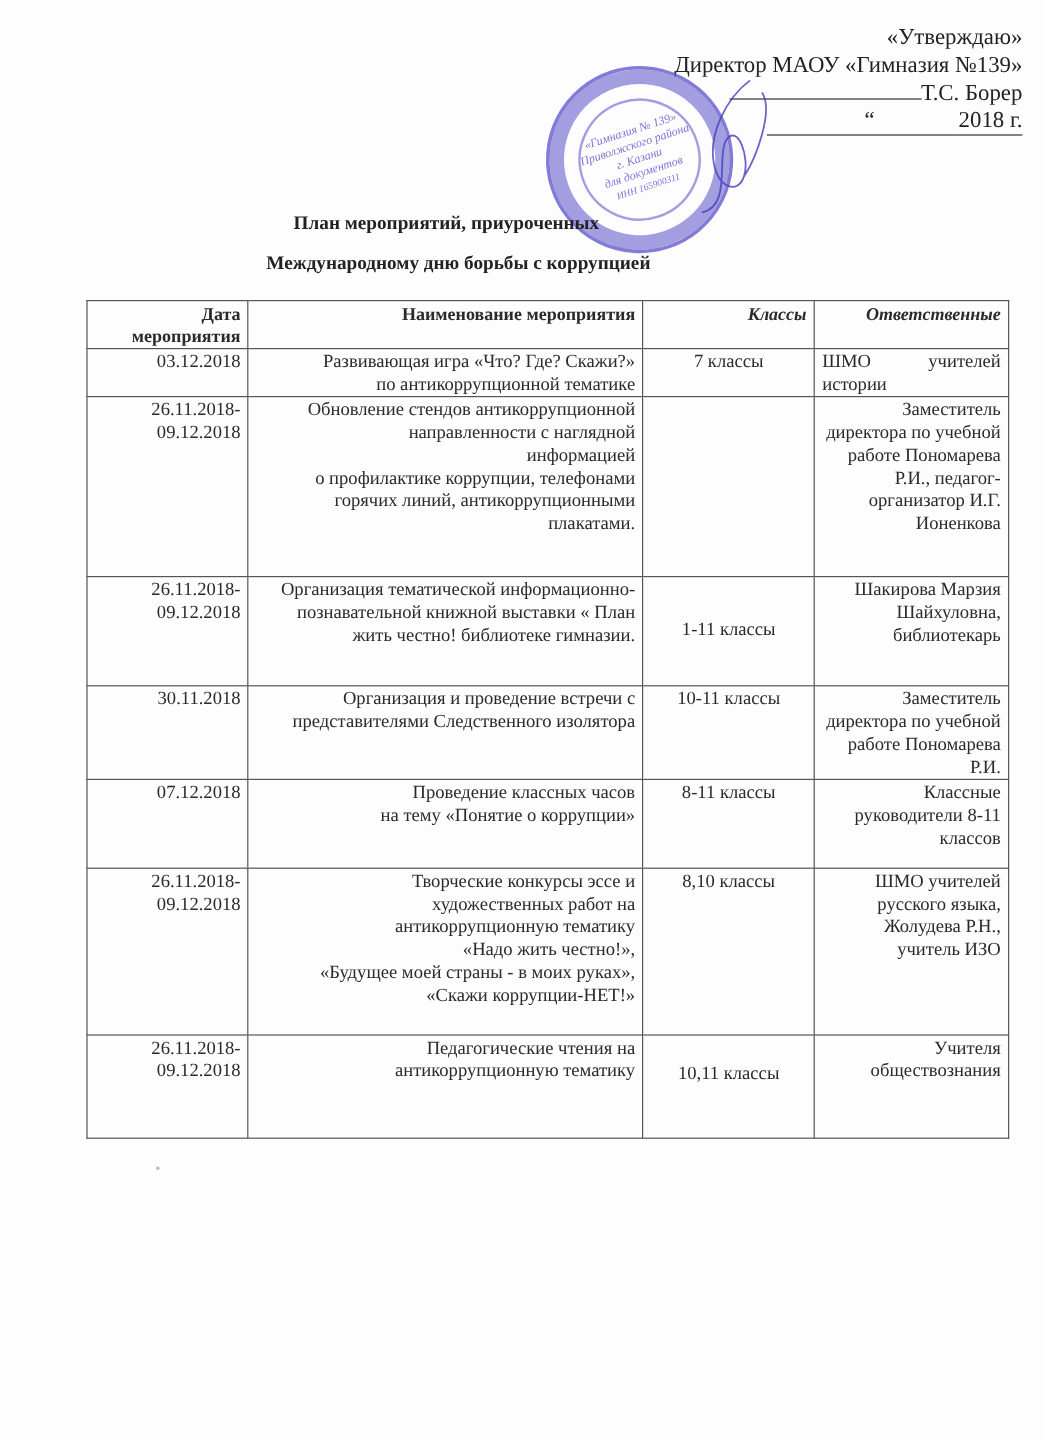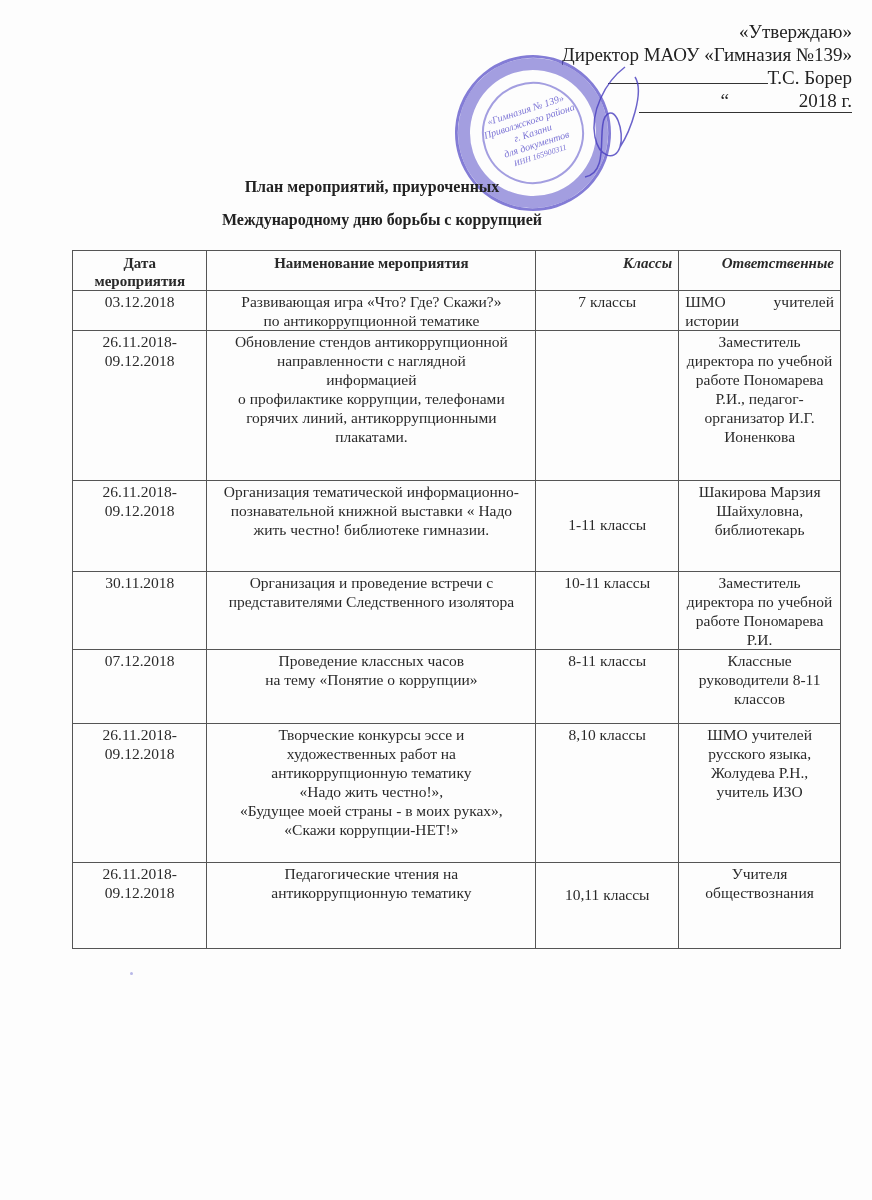--- a/index.html
+++ b/index.html
@@ -40,21 +40,21 @@
     .title.t1 { top: 178px; padding-left: 10px; box-sizing: border-box; }
     .title.t2 { top: 211px; padding-left: 30px; box-sizing: border-box; }
 
     table.plan {
       position: absolute; left: 72px; top: 250px; width: 769px;
       border-collapse: collapse; table-layout: fixed;
       font-size: 15.5px; line-height: 19px;
     }
     table.plan td, table.plan th {
       border: 1.3px solid #555; vertical-align: top; padding: 1px 6px 0 6px;
-      font-weight: normal; text-align: center;
+      font-weight: normal; text-align: right;
     }
     table.plan th { font-weight: bold; font-size: 15px; line-height: 18px; padding-top: 3px; }
     table.plan th.center { text-align: right; font-style: italic; }
     table.plan td.center { text-align: center; }
     table.plan td.justify { text-align: justify; text-align-last: justify; }
     .col-date { width: 128px; }
     .col-name { width: 313px; }
     .col-classes { width: 136px; }
     .col-resp { width: 154px; }
     .pre { white-space: pre-line; }
@@ -121,21 +121,21 @@
 информацией
  о профилактике коррупции, телефонами
  горячих линий, антикоррупционными
 плакатами.</td>
       <td class="center"></td>
       <td>Заместитель директора по учебной работе Пономарева Р.И., педагог-организатор И.Г. Ионенкова</td>
     </tr>
     <tr style="height:91px">
       <td class="pre">26.11.2018-
 09.12.2018</td>
-      <td>Организация тематической информационно-познавательной книжной выставки « Надо жить честно! библиотеке гимназии.</td>
+      <td>Организация тематической информационно-познавательной книжной выставки « План жить честно! библиотеке гимназии.</td>
       <td class="center" style="padding-top:34px">1-11 классы</td>
       <td>Шакирова Марзия Шайхуловна, библиотекарь</td>
     </tr>
     <tr style="height:78px">
       <td class="pre">30.11.2018</td>
       <td>Организация и проведение встречи с представителями Следственного изолятора</td>
       <td class="center">10-11 классы</td>
       <td>Заместитель директора по учебной работе Пономарева Р.И.</td>
     </tr>
     <tr style="height:74px">

